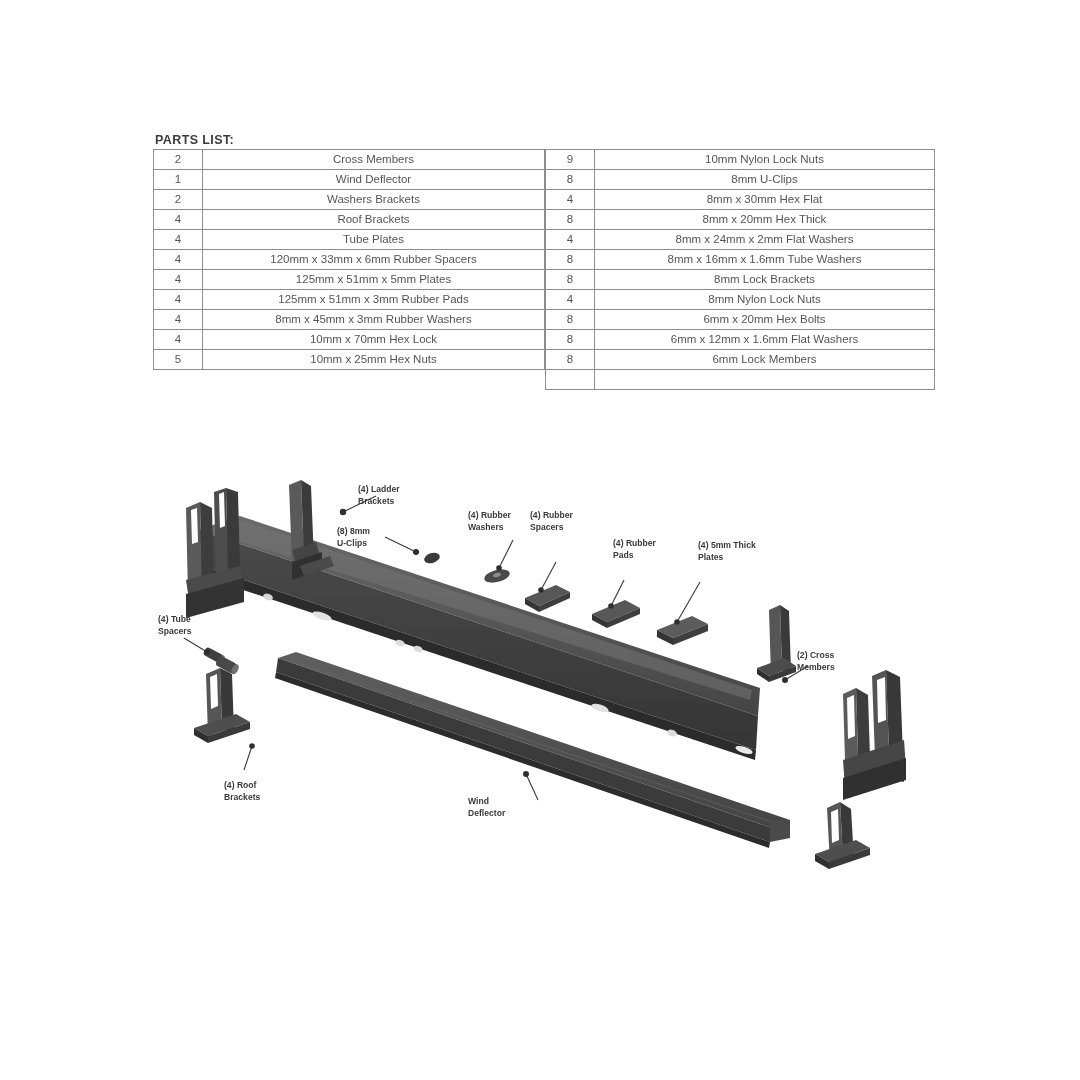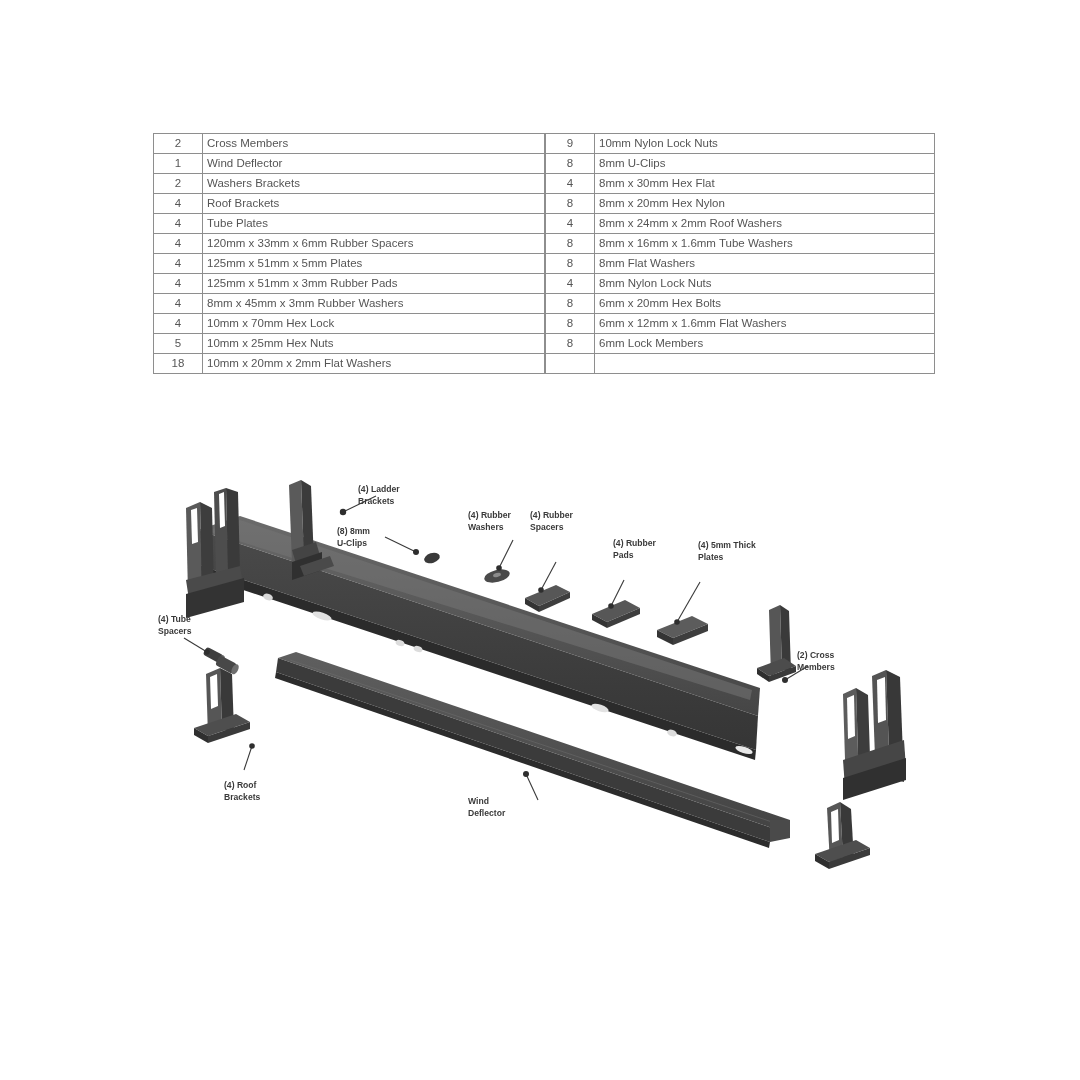--- a/index.html
+++ b/index.html
@@ -45,20 +45,21 @@
   table.parts.left  { width: 392px; }
   table.parts.right { width: 390px; }
   table.parts td {
     border: 1px solid #8e8e8e;
     height: 19px;
     padding: 0 4px;
     white-space: nowrap;
     overflow: hidden;
     line-height: 19px;
     vertical-align: middle;
+    text-align: center;
   }
   table.parts td.qty {
     width: 40px;
     text-align: center;
   }
   table.parts td.blank {
     border-left: 1px solid #8e8e8e;
     border-right: 1px solid #8e8e8e;
     border-top: none;
     border-bottom: none;
@@ -86,20 +87,21 @@
     stroke-width: 1.1;
     fill: none;
   }
   .cal-dot { fill: #2e2e2e; }
 </style>
 </head>
 <body>
 
 <div id="parts-list-block">
 
+  <div id="parts-list-title">PARTS LIST:</div>
 
   <div id="parts-table-wrap">
 
     <table class="parts left">
       <tbody id="tbody-left">
           <tr>
             <td class="qty">2</td>
             <td class="desc">Cross Members</td>
           </tr>
           <tr>
@@ -135,56 +137,52 @@
             <td class="desc">8mm x 45mm x 3mm Rubber Washers</td>
           </tr>
           <tr>
             <td class="qty">4</td>
             <td class="desc">10mm x 70mm Hex Lock</td>
           </tr>
           <tr>
             <td class="qty">5</td>
             <td class="desc">10mm x 25mm Hex Nuts</td>
           </tr>
-          <tr>
-            <td class="qty">18</td>
-            <td class="desc">10mm x 20mm x 2mm Flat Washers</td>
-          </tr>
         </tbody>
     </table>
 
     <table class="parts right">
       <tbody id="tbody-right">
           <tr>
             <td class="qty">9</td>
             <td class="desc">10mm Nylon Lock Nuts</td>
           </tr>
           <tr>
             <td class="qty">8</td>
             <td class="desc">8mm U-Clips</td>
           </tr>
           <tr>
             <td class="qty">4</td>
             <td class="desc">8mm x 30mm Hex Flat</td>
           </tr>
           <tr>
             <td class="qty">8</td>
-            <td class="desc">8mm x 20mm Hex Nylon</td>
-          </tr>
-          <tr>
-            <td class="qty">4</td>
-            <td class="desc">8mm x 24mm x 2mm Roof Washers</td>
+            <td class="desc">8mm x 20mm Hex Thick</td>
+          </tr>
+          <tr>
+            <td class="qty">4</td>
+            <td class="desc">8mm x 24mm x 2mm Flat Washers</td>
           </tr>
           <tr>
             <td class="qty">8</td>
             <td class="desc">8mm x 16mm x 1.6mm Tube Washers</td>
           </tr>
           <tr>
             <td class="qty">8</td>
-            <td class="desc">8mm Flat Washers</td>
+            <td class="desc">8mm Lock Brackets</td>
           </tr>
           <tr>
             <td class="qty">4</td>
             <td class="desc">8mm Nylon Lock Nuts</td>
           </tr>
           <tr>
             <td class="qty">8</td>
             <td class="desc">6mm x 20mm Hex Bolts</td>
           </tr>
           <tr>

